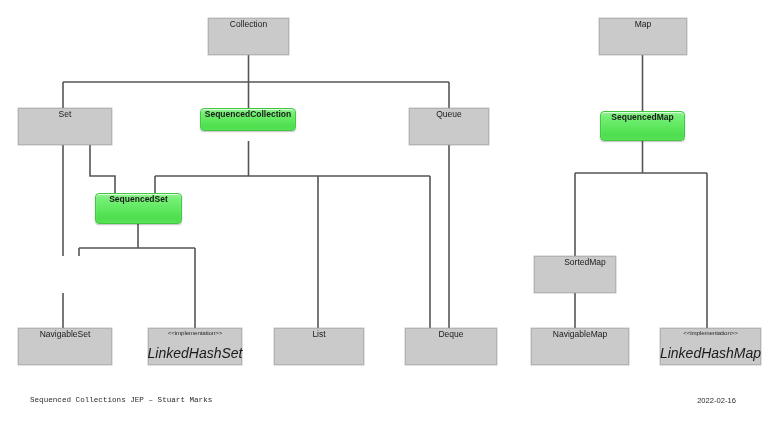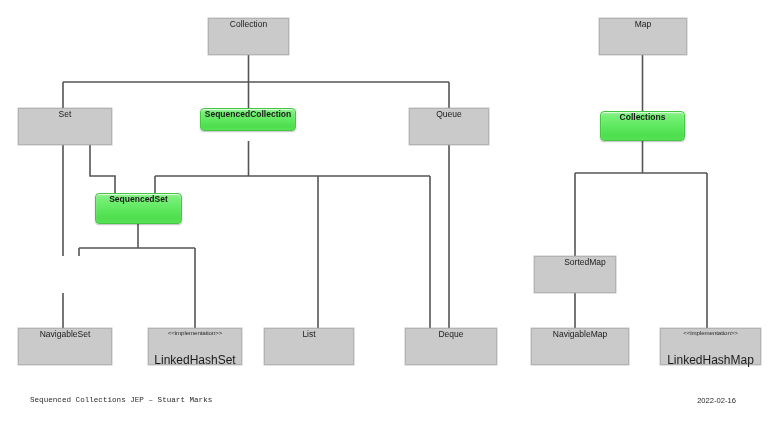--- a/index.html
+++ b/index.html
@@ -54,22 +54,23 @@
     font-weight: bold;
     box-shadow: inset 0 1px 1px rgba(255,255,255,0.75),
                 0 1px 1.5px rgba(0,0,0,0.25);
   }
   .node .stereotype {
     font-size: 6.2px;
     letter-spacing: -0.1px;
     color: #2a2a2a;
   }
   .node .impl-name {
-    font-size: 12px;
-    margin-top: 17px;
+    font-style: italic;
+    font-size: 14px;
+    margin-top: 9px;
   }
   .footer {
     position: absolute;
     font-size: 7.6px;
     color: #2b2b2b;
     z-index: 2;
     white-space: nowrap;
   }
   #footer-left  { left: 30px;  top: 396px; font-family: Liberation Mono, monospace; }
   #footer-right { right: 32px; top: 396px; }
@@ -146,42 +147,42 @@
 
   <div class="node gray" style="left:409px; top:108px; width:80px; height:37px;">
     <span>Queue</span>
   </div>
 
   <div class="node gray" style="left:599px; top:18px; width:88px; height:37px;">
     <span>Map</span>
   </div>
 
   <div class="node green" style="left:600px; top:111px; width:85px; height:30px;">
-    <span>Collections</span>
+    <span>SequencedMap</span>
   </div>
 
   <div class="node green" style="left:95px; top:193px; width:87px; height:31px;">
     <span>SequencedSet</span>
   </div>
 
 
   <div class="node gray" style="left:534px; top:256px; width:82px; height:37px;padding-left:20px;">
     <span>SortedMap</span>
   </div>
 
   <div class="node gray" style="left:18px; top:328px; width:94px; height:37px;">
     <span>NavigableSet</span>
   </div>
 
   <div class="node gray" style="left:148px; top:328px; width:94px; height:37px;">
     <span class="stereotype">&lt;&lt;implementation&gt;&gt;</span>
     <span class="impl-name">LinkedHashSet</span>
   </div>
 
-  <div class="node gray" style="left:264px; top:328px; width:90px; height:37px;">
+  <div class="node gray" style="left:274px; top:328px; width:90px; height:37px;">
     <span>List</span>
   </div>
 
   <div class="node gray" style="left:405px; top:328px; width:92px; height:37px;">
     <span>Deque</span>
   </div>
 
   <div class="node gray" style="left:531px; top:328px; width:98px; height:37px;">
     <span>NavigableMap</span>
   </div>

